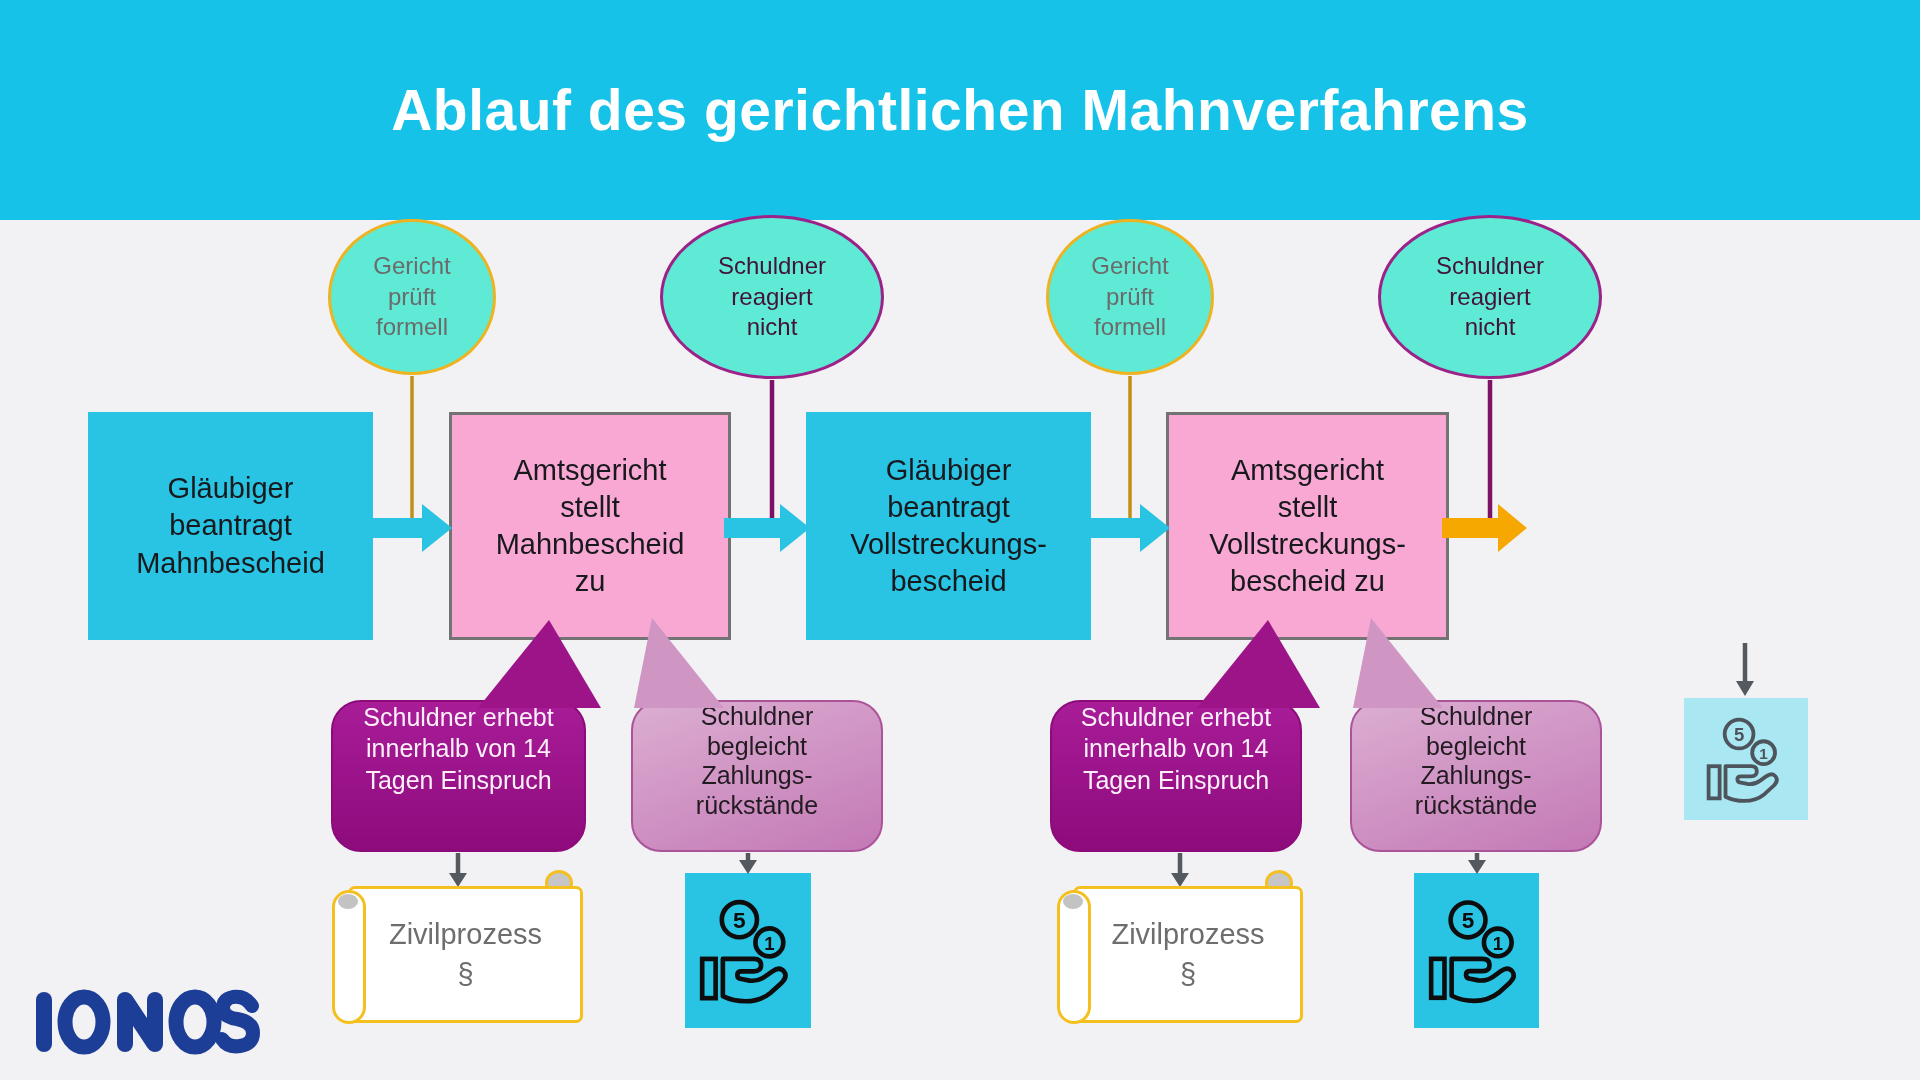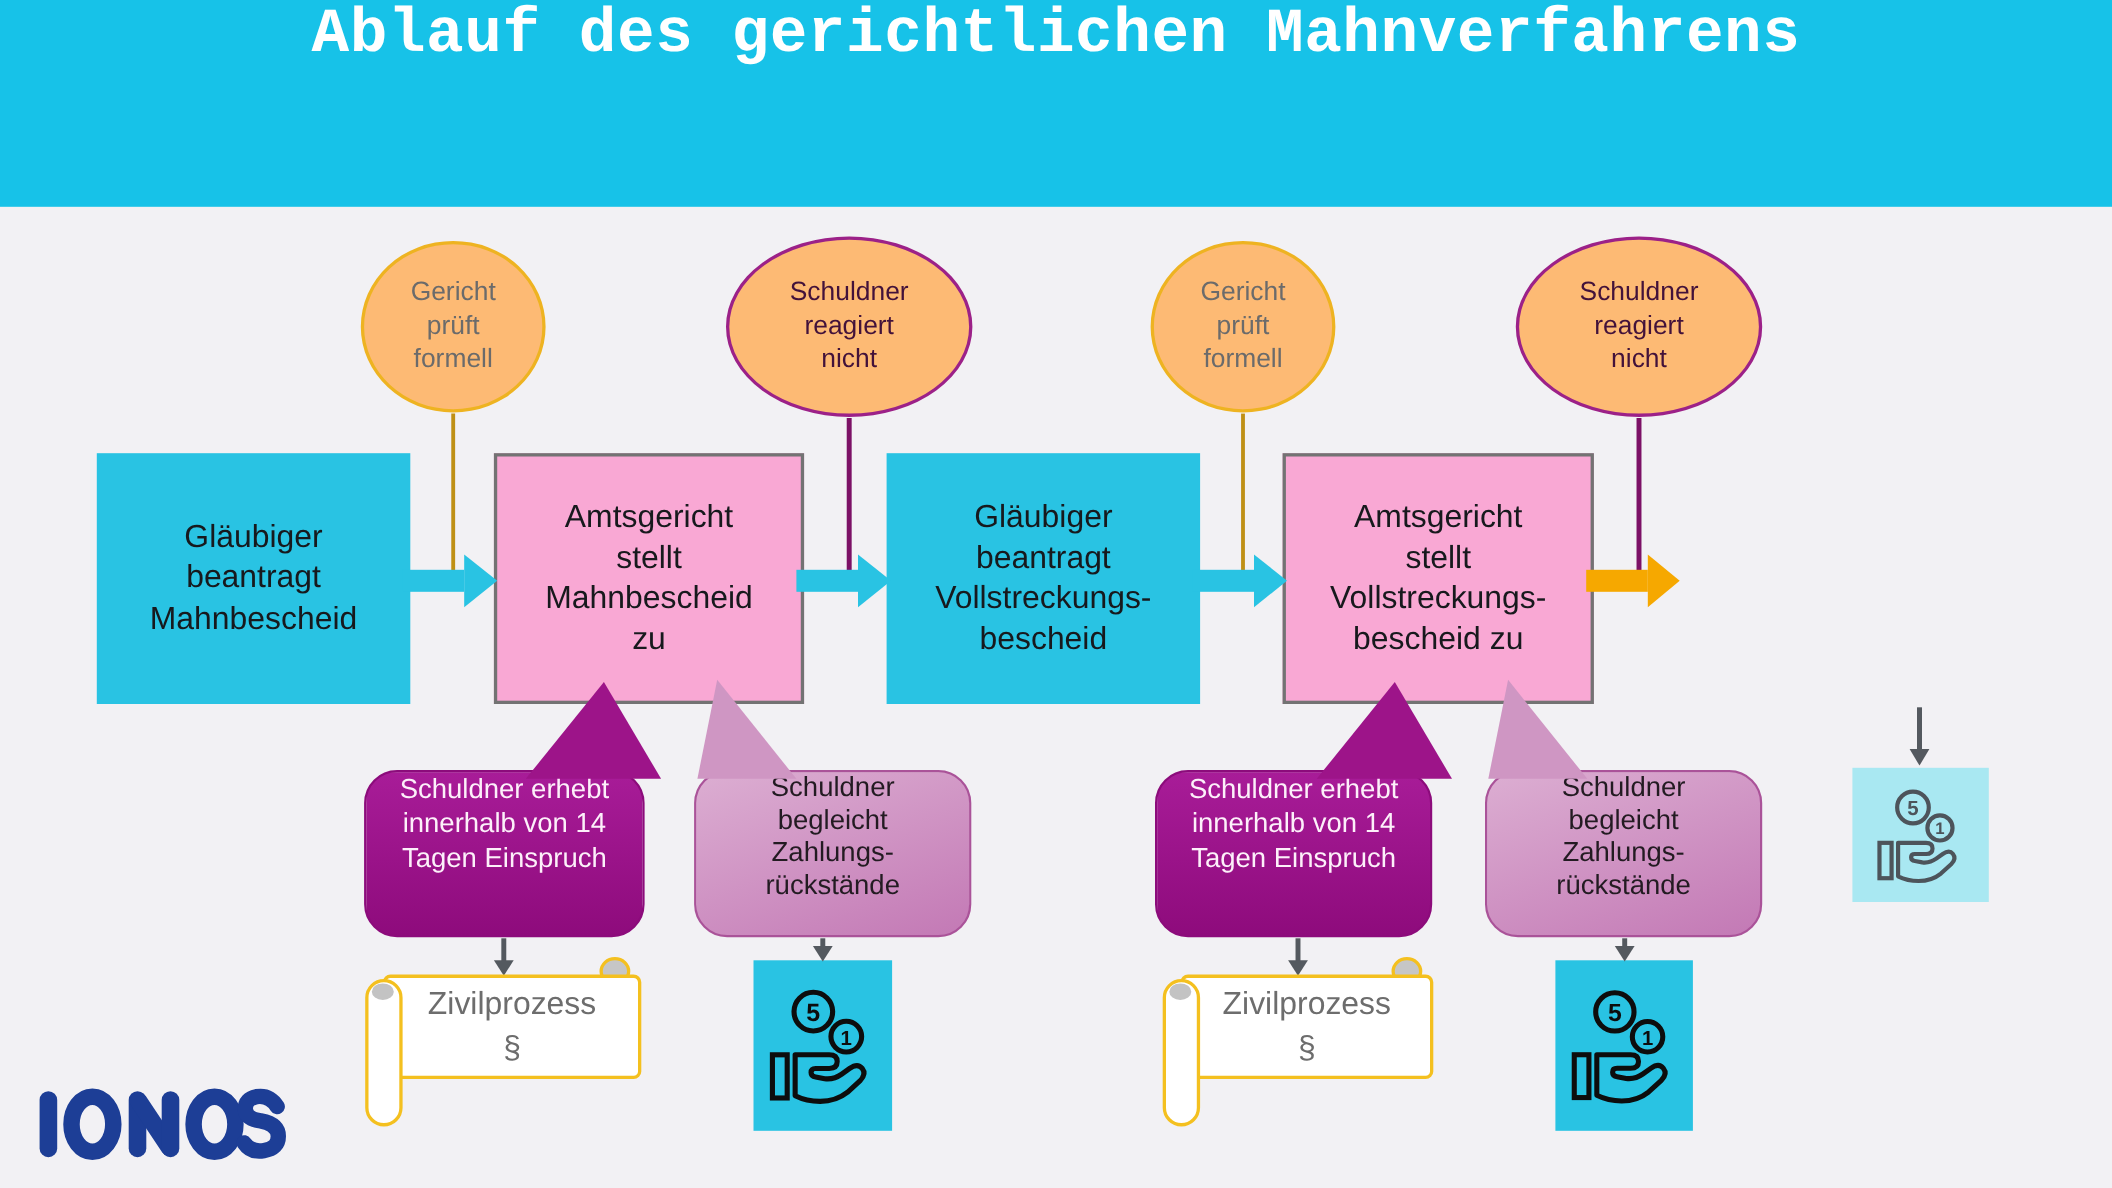--- a/index.html
+++ b/index.html
@@ -4,31 +4,31 @@
 <style>
   html,body{margin:0;padding:0;background:#e8e8ea;}
   *{box-sizing:border-box;}
   .canvas{
     position:relative;width:1920px;height:1080px;overflow:hidden;
     background:#f2f1f4;
     font-family:"Liberation Sans","DejaVu Sans",sans-serif;
   }
   
   .banner{
-    position:absolute;left:0;top:0;width:1920px;height:188px;
-    background:#17c2e8;display:flex;align-items:flex-start;justify-content:center;font-family:Liberation Mono, monospace;
+    position:absolute;left:0;top:0;width:1920px;height:220px;
+    background:#17c2e8;display:flex;align-items:center;justify-content:center;
   }
   .banner h1{
     margin:0;color:#ffffff;font-size:57px;font-weight:800;letter-spacing:.5px;
   }
   
   .ml{white-space:pre-line;}
   
   .cond{
-    position:absolute;border-radius:50%;background:#fdba74;
+    position:absolute;border-radius:50%;background:#5eead4;
     display:flex;align-items:center;justify-content:center;text-align:center;
     font-size:24px;line-height:1.28;
   }
   .cond.gold{border:3px solid #eeb321;color:#6b6b6b;}
   .cond.purple{border:3px solid #9c2188;color:#43123a;}
   
   .step{
     position:absolute;top:412px;height:228px;
     display:flex;align-items:center;justify-content:center;text-align:center;
     font-size:29px;line-height:1.28;color:#17191d;
@@ -58,21 +58,21 @@
   }
   .scroll .tube-curl{
     position:absolute;left:6px;top:16px;width:20px;height:15px;
     background:#c3c3c3;border-radius:50%;z-index:3;
   }
   .scroll .curl-tr{
     position:absolute;right:10px;top:-8px;width:28px;height:26px;
     background:#c6c6c6;border:3px solid #f4c01f;border-radius:50%;z-index:0;
   }
   .scroll .body{
-    position:absolute;left:16px;top:8px;width:235px;height:95px;
+    position:absolute;left:16px;top:8px;width:235px;height:137px;
     background:#ffffff;border:3px solid #f4c01f;border-radius:7px;z-index:1;
     display:flex;align-items:center;justify-content:center;text-align:center;
     color:#6d6d6d;font-size:29px;line-height:1.35;
   }
   
   .payicon{position:absolute;display:flex;align-items:center;justify-content:center;}
   .payicon.vivid{background:#29c3e3;}
   .payicon.pale{background:#a9e8f2;}
   .payicon svg{width:82%;height:86%;}
   

